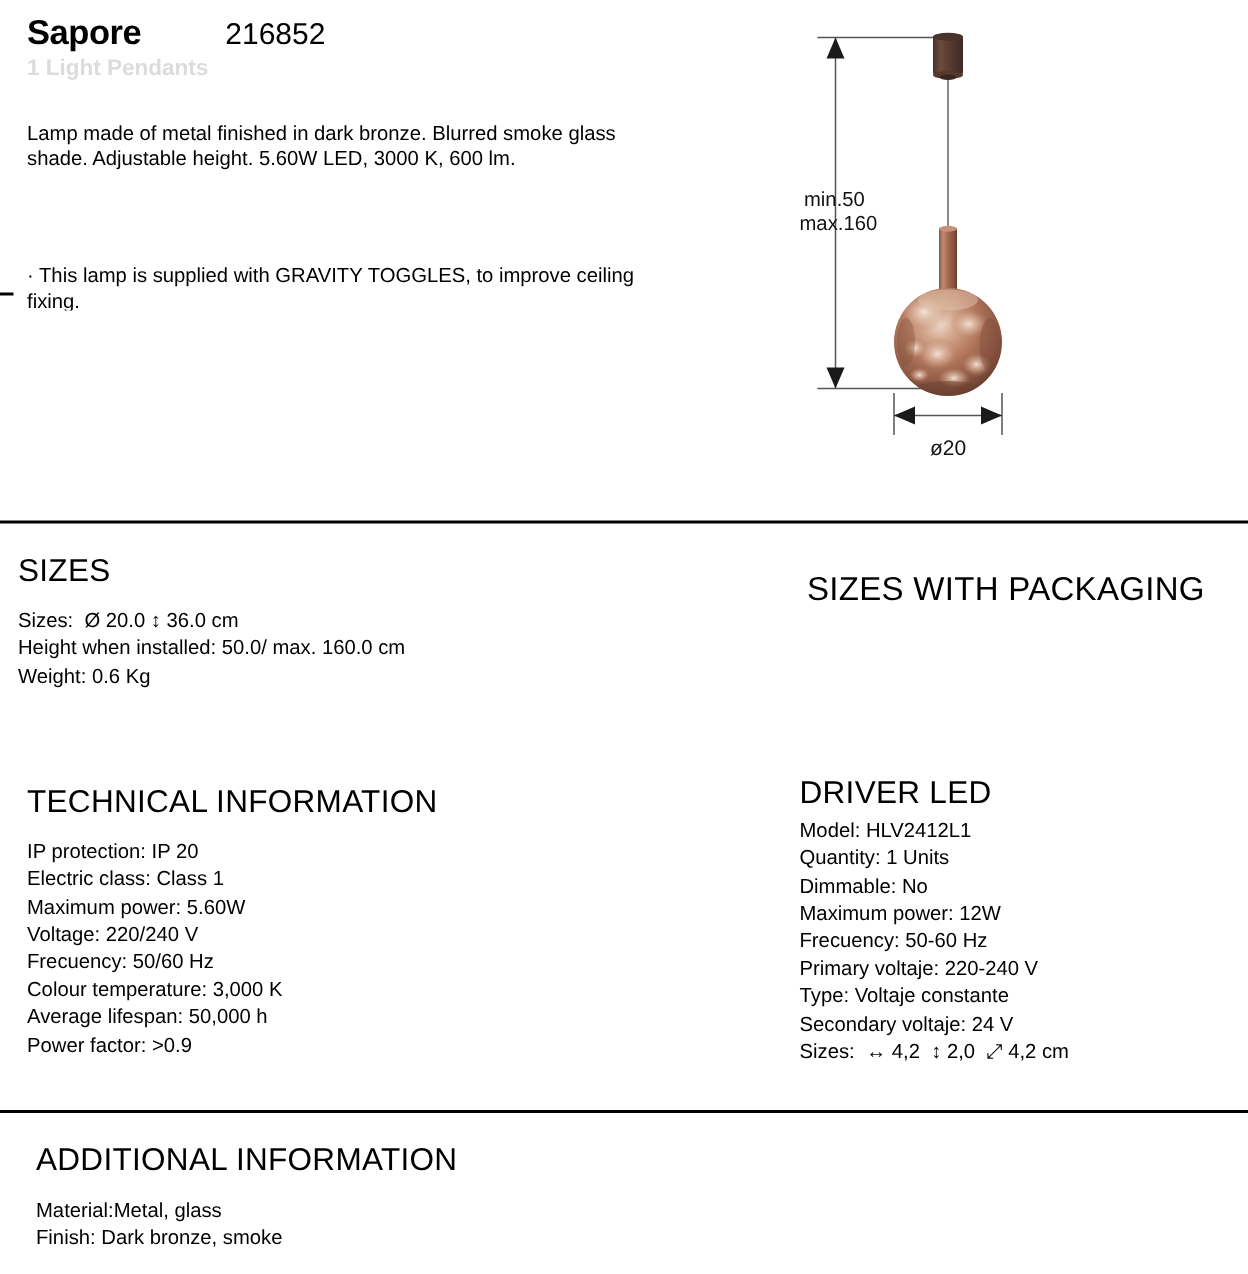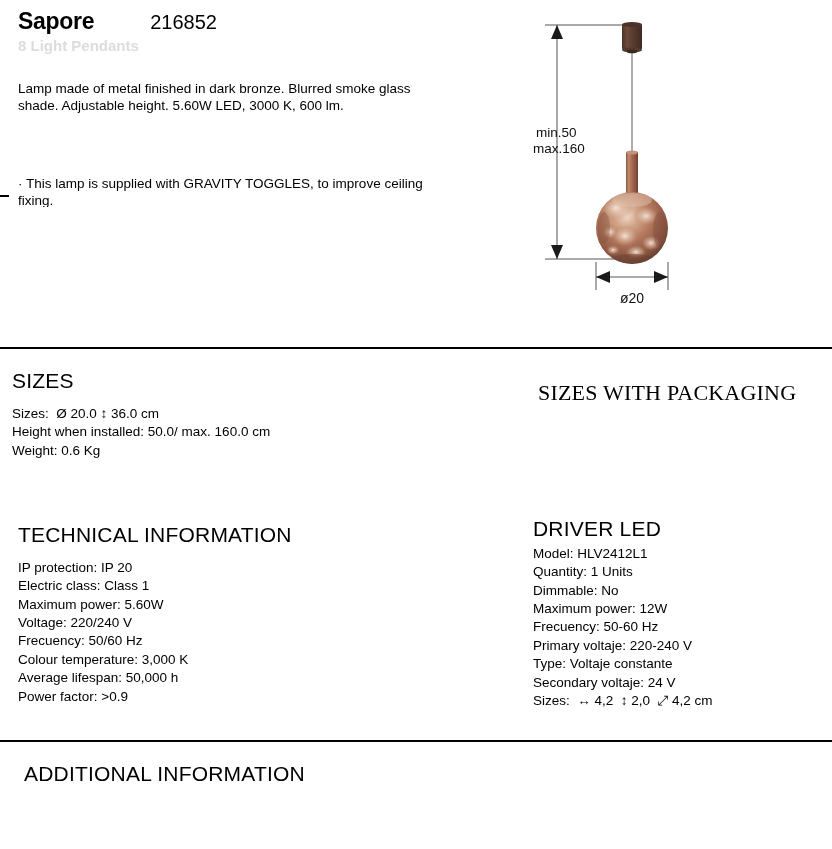--- a/index.html
+++ b/index.html
@@ -118,34 +118,34 @@
   .spec-list li { white-space: pre; }
 
   .sec-sizes      { left: 12px;  top: 370px;  width: 480px; }
   .sec-packaging  { left: 538px; top: 382px;  width: 294px; }
   .sec-technical  { left: 18px;  top: 524px;  width: 480px; }
   .sec-driver     { left: 533px; top: 518px;  width: 299px; }
   .sec-additional { left: 24px;  top: 763px;  width: 480px; }
 
   .sec-packaging .spec-list,
   .sec-driver .spec-list { font-size: 13.5px; }
-  .sec-packaging h2 { font-size: 22px; font-family: Liberation Serif, serif; }
+  .sec-packaging h2 { font-size: 22px; }
   .sec-driver h2 { font-size: 21px; }
   .sec-additional h2 { font-size: 21px; }
   .sec-additional .spec-list { margin-top: 12px; }
 </style>
 </head>
 <body>
 
 <div class="header">
   <div class="title-row">
     <div class="product-title">Sapore</div>
     <div class="product-code">216852</div>
   </div>
-  <div class="product-subtitle">8 Light Pendants</div>
+  <div class="product-subtitle">1 Light Pendants</div>
 </div>
 
 <div class="product-desc">Lamp made of metal finished in dark bronze. Blurred smoke glass shade. Adjustable height. 5.60W LED, 3000 K, 600 lm.</div>
 
 <div class="note-clip">
   <p class="product-note">· This lamp is supplied with GRAVITY TOGGLES, to improve ceiling fixing.</p>
 </div>
 <div class="edge-tick"></div>
 
 <div class="drawing">
@@ -274,13 +274,17 @@
     <li>Frecuency: 50-60 Hz</li>
     <li>Primary voltaje: 220-240 V</li>
     <li>Type: Voltaje constante</li>
     <li>Secondary voltaje: 24 V</li>
     <li>Sizes:  ↔ 4,2  ↕ 2,0  ⤢ 4,2 cm</li>
   </ul>
 </div>
 
 <div class="section sec-additional">
   <h2>ADDITIONAL INFORMATION</h2>
+  <ul class="spec-list">
+    <li>Material:Metal, glass</li>
+    <li>Finish: Dark bronze, smoke</li>
+  </ul>
 </div>
 
 </body></html>

